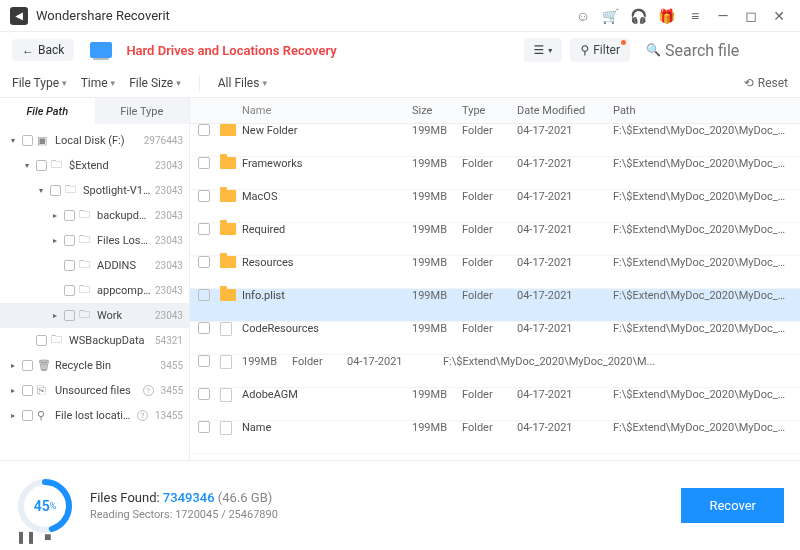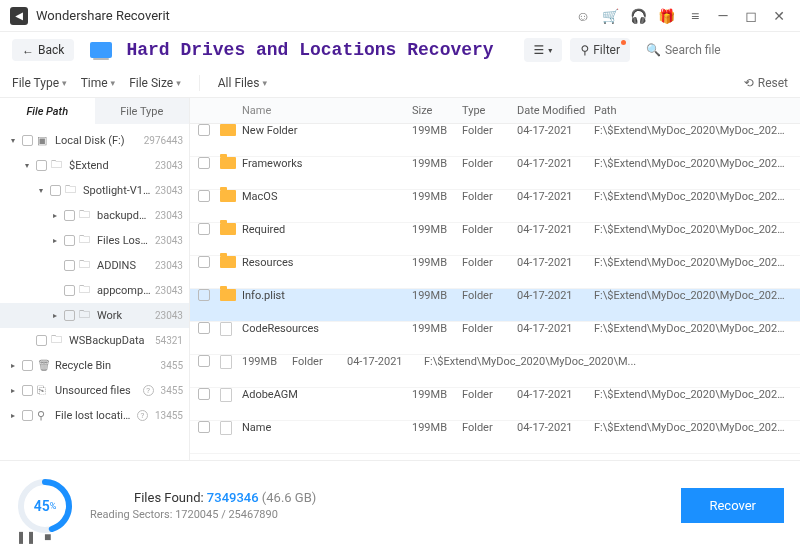--- a/index.html
+++ b/index.html
@@ -7,26 +7,26 @@
 .titlebar { height:32px; display:flex; align-items:center; padding:0 10px; border-bottom:1px solid #eee; }
 .logo { width:18px; height:18px; background:#3a3a3a; border-radius:3px; display:flex; align-items:center; justify-content:center; color:#fff; font-size:10px; margin-right:8px; }
 .app-title { font-size:13px; color:#333; }
 .titlebar .spacer { flex:1; }
 .titlebar .tb-icon { width:22px; height:22px; margin-left:6px; display:flex; align-items:center; justify-content:center; color:#666; font-size:14px; cursor:pointer; }
 .tb-icon.gift { color:#e74c3c; }
 .toolbar { height:36px; display:flex; align-items:center; padding:0 12px; gap:8px; }
 .back-btn { display:flex; align-items:center; gap:4px; background:#f2f4f7; border-radius:4px; padding:4px 10px; cursor:pointer; font-size:12px; }
 .drive-icon { width:22px; height:16px; background:#3b9cff; border-radius:2px; position:relative; margin-left:8px; margin-right:6px; }
 .drive-icon::after { content:""; position:absolute; bottom:-2px; left:3px; right:3px; height:2px; background:#bbb; border-radius:1px; }
-.location-title { font-size:18px; font-weight:600; color:#4c1d95;font-family:Liberation Mono, monospace; }
+.location-title { font-size:13px; font-weight:600; color:#ef4444; }
 .toolbar .spacer { flex:1; }
 .tool-btn { background:#f2f4f7; border-radius:4px; padding:5px 10px; display:flex; align-items:center; gap:4px; cursor:pointer; font-size:12px; color:#444; position:relative; }
 .tool-btn .dot { position:absolute; top:2px; right:4px; width:5px; height:5px; background:#ff6b35; border-radius:50%; }
 .search-wrap { display:flex; align-items:center; gap:4px; padding:4px 8px; color:#888; min-width:150px; }
-.search-wrap input { border:none; outline:none; font-size:12px; color:#404040; width:110px; }
+.search-wrap input { border:none; outline:none; font-size:16px; color:#404040; width:110px; }
 .filterbar { height:30px; display:flex; align-items:center; padding:0 12px; gap:14px; border-bottom:1px solid #eee; font-size:12px; color:#444; }
 .filterbar .tab { display:flex; align-items:center; gap:3px; cursor:pointer; }
 .filterbar .chev { font-size:9px; color:#888; }
 .filterbar .divider { width:1px; height:16px; background:#eee; margin:0 4px; }
 .filterbar .spacer { flex:1; }
 .reset { color:#666; display:flex; align-items:center; gap:4px; cursor:pointer; }
 .main { display:flex; height:362px; }
 .sidebar { width:190px; border-right:1px solid #eee; display:flex; flex-direction:column; overflow:hidden; }
 .side-tabs { height:26px; display:flex; }
 .side-tab { flex:1; display:flex; align-items:center; justify-content:center; font-size:11px; cursor:pointer; background:#f2f4f7; color:#666; }
@@ -48,29 +48,29 @@
 .fl-row.selected { background:#d9ecff; }
 .col-cb { width:22px; }
 .col-cb .cb { width:12px; height:12px; border:1px solid #bbb; border-radius:2px; }
 .col-ico { width:22px; }
 .folder-ico { width:16px; height:12px; background:#ffb93e; border-radius:1px; position:relative; }
 .folder-ico::before { content:""; position:absolute; top:-3px; left:0; width:7px; height:3px; background:#ffb93e; border-radius:1px 1px 0 0; }
 .file-ico { width:12px; height:14px; background:#fff; border:1px solid #ccc; border-radius:1px; position:relative; }
 .col-name { width:170px; white-space:nowrap; overflow:hidden; text-overflow:ellipsis; }
 .col-size { width:50px; color:#666; }
 .col-type { width:55px; color:#666; }
-.col-date { width:77px; color:#666; }
+.col-date { width:96px; color:#666; }
 .col-path { flex:1; color:#666; white-space:nowrap; overflow:hidden; text-overflow:ellipsis; padding-right:14px; }
 .footer { height:90px; border-top:1px solid #eee; display:flex; align-items:center; padding:0 16px; gap:16px; position:relative; }
 .progress-ring { position:relative; width:58px; height:58px; }
 .progress-ring svg { transform:rotate(-90deg); }
 .progress-ring .pct { position:absolute; top:0; left:0; right:0; bottom:0; display:flex; align-items:center; justify-content:center; font-size:14px; font-weight:600; color:#1b90ff; }
 .progress-ring .pct small { font-size:9px; font-weight:400; }
 .progress-info { flex:1; }
-.progress-info .found { font-size:13px; color:#333;margin-left:44px; }
+.progress-info .found { font-size:13px; color:#333; }
 .progress-info .found .num { color:#1b90ff; font-weight:500; }
 .progress-info .found .size { color:#888; }
 .progress-info .sectors { font-size:11px; color:#888; margin-top:3px; }
 .recover-btn { background:#1b90ff; color:#fff; border:none; border-radius:0; padding:10px 28px; font-size:13px; cursor:pointer; }
 .pause-stop { position:absolute; left:16px; bottom:6px; display:flex; gap:8px; font-size:12px; color:#666; }
 .pause-stop span { cursor:pointer; }
 </style>
 </head>
 <body>
 

